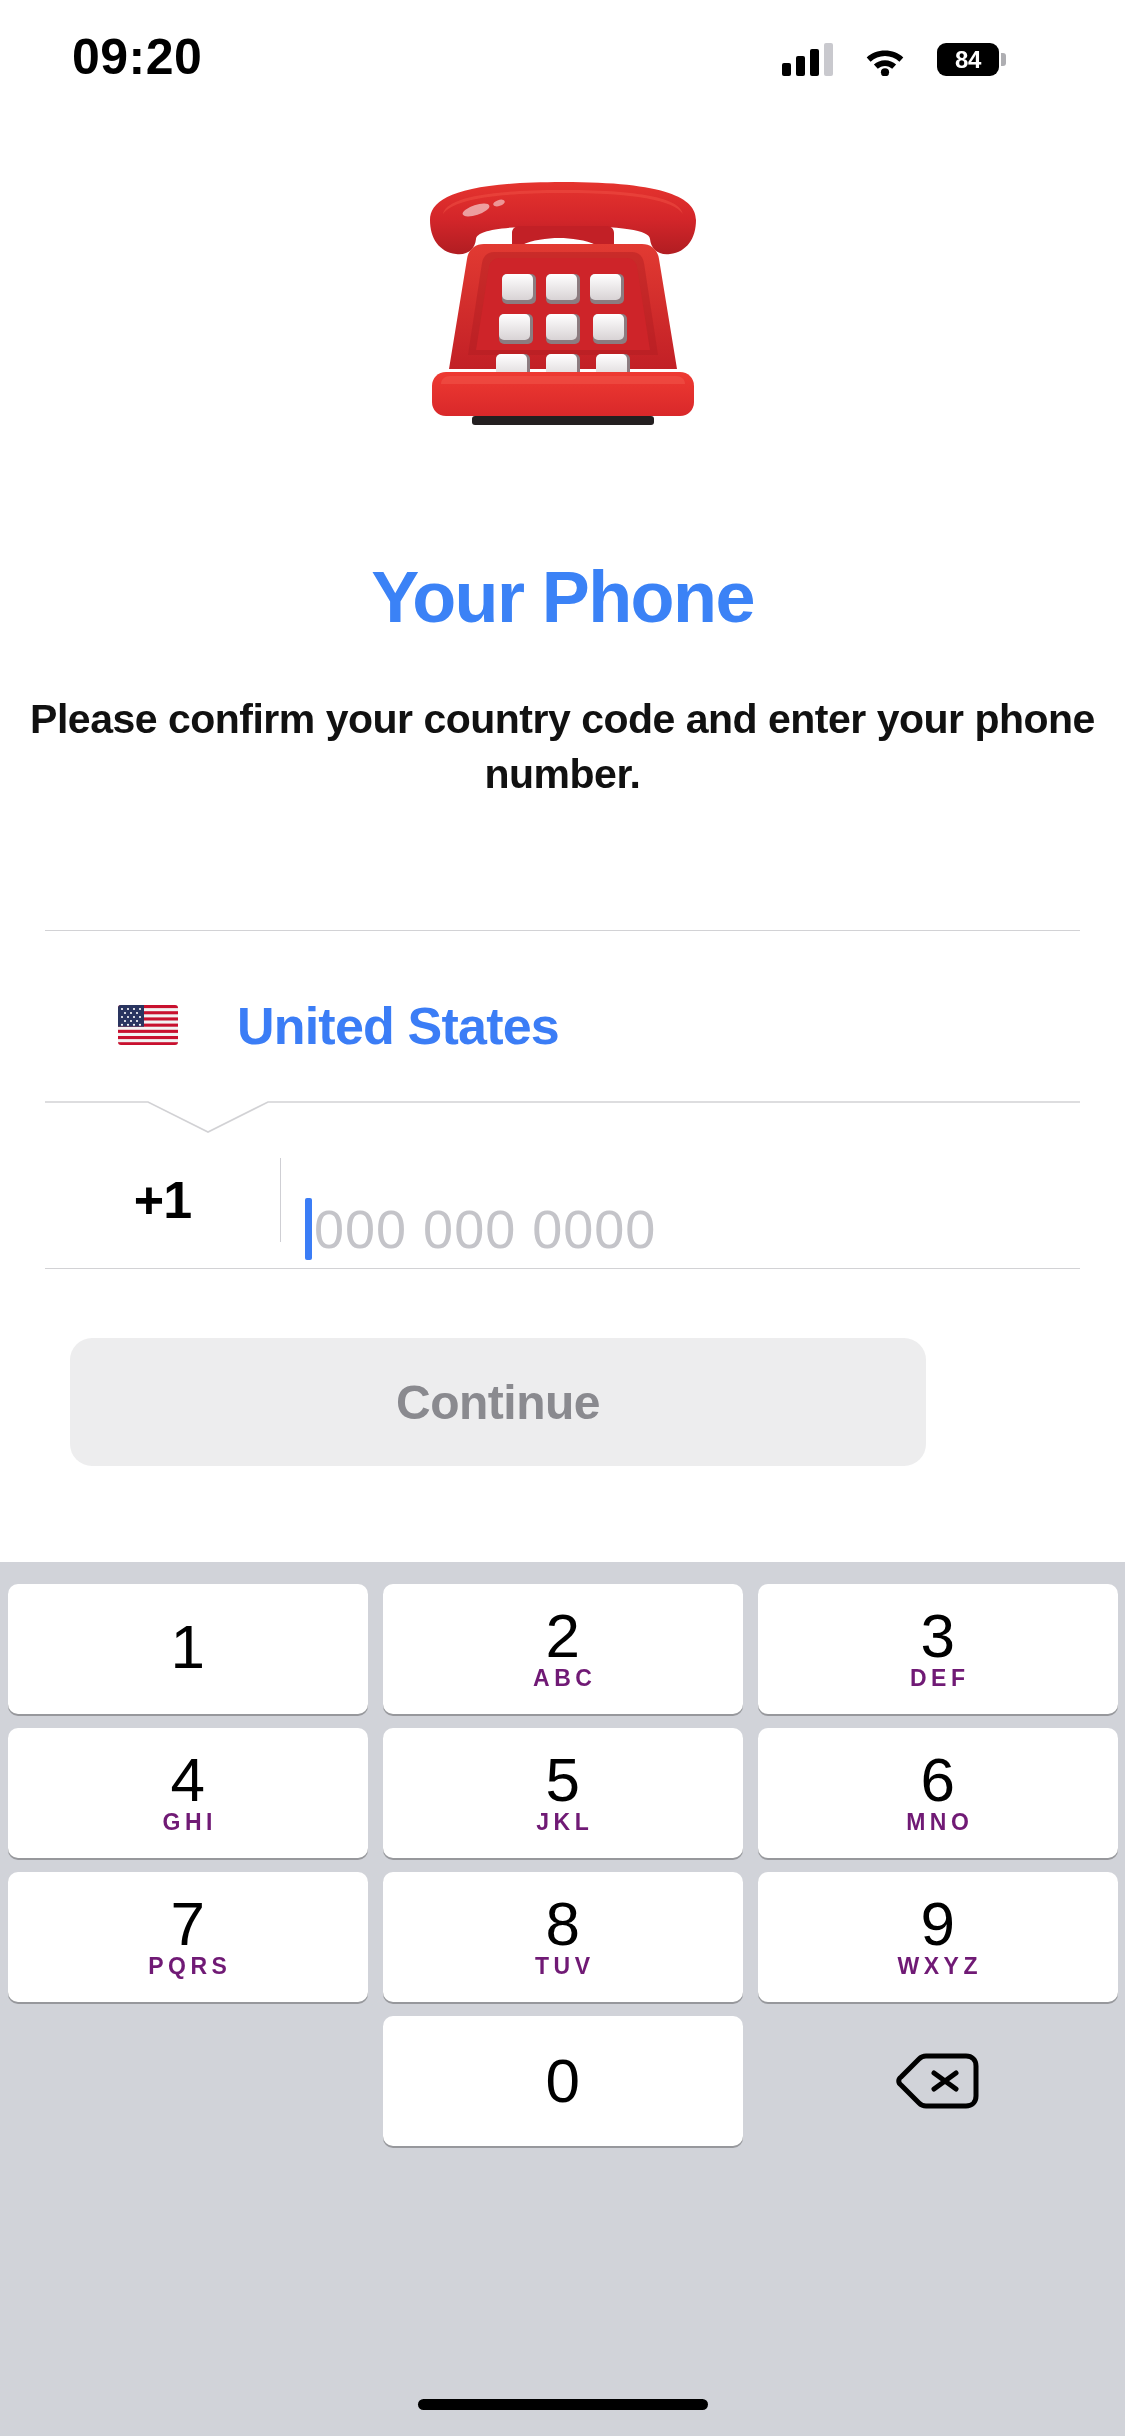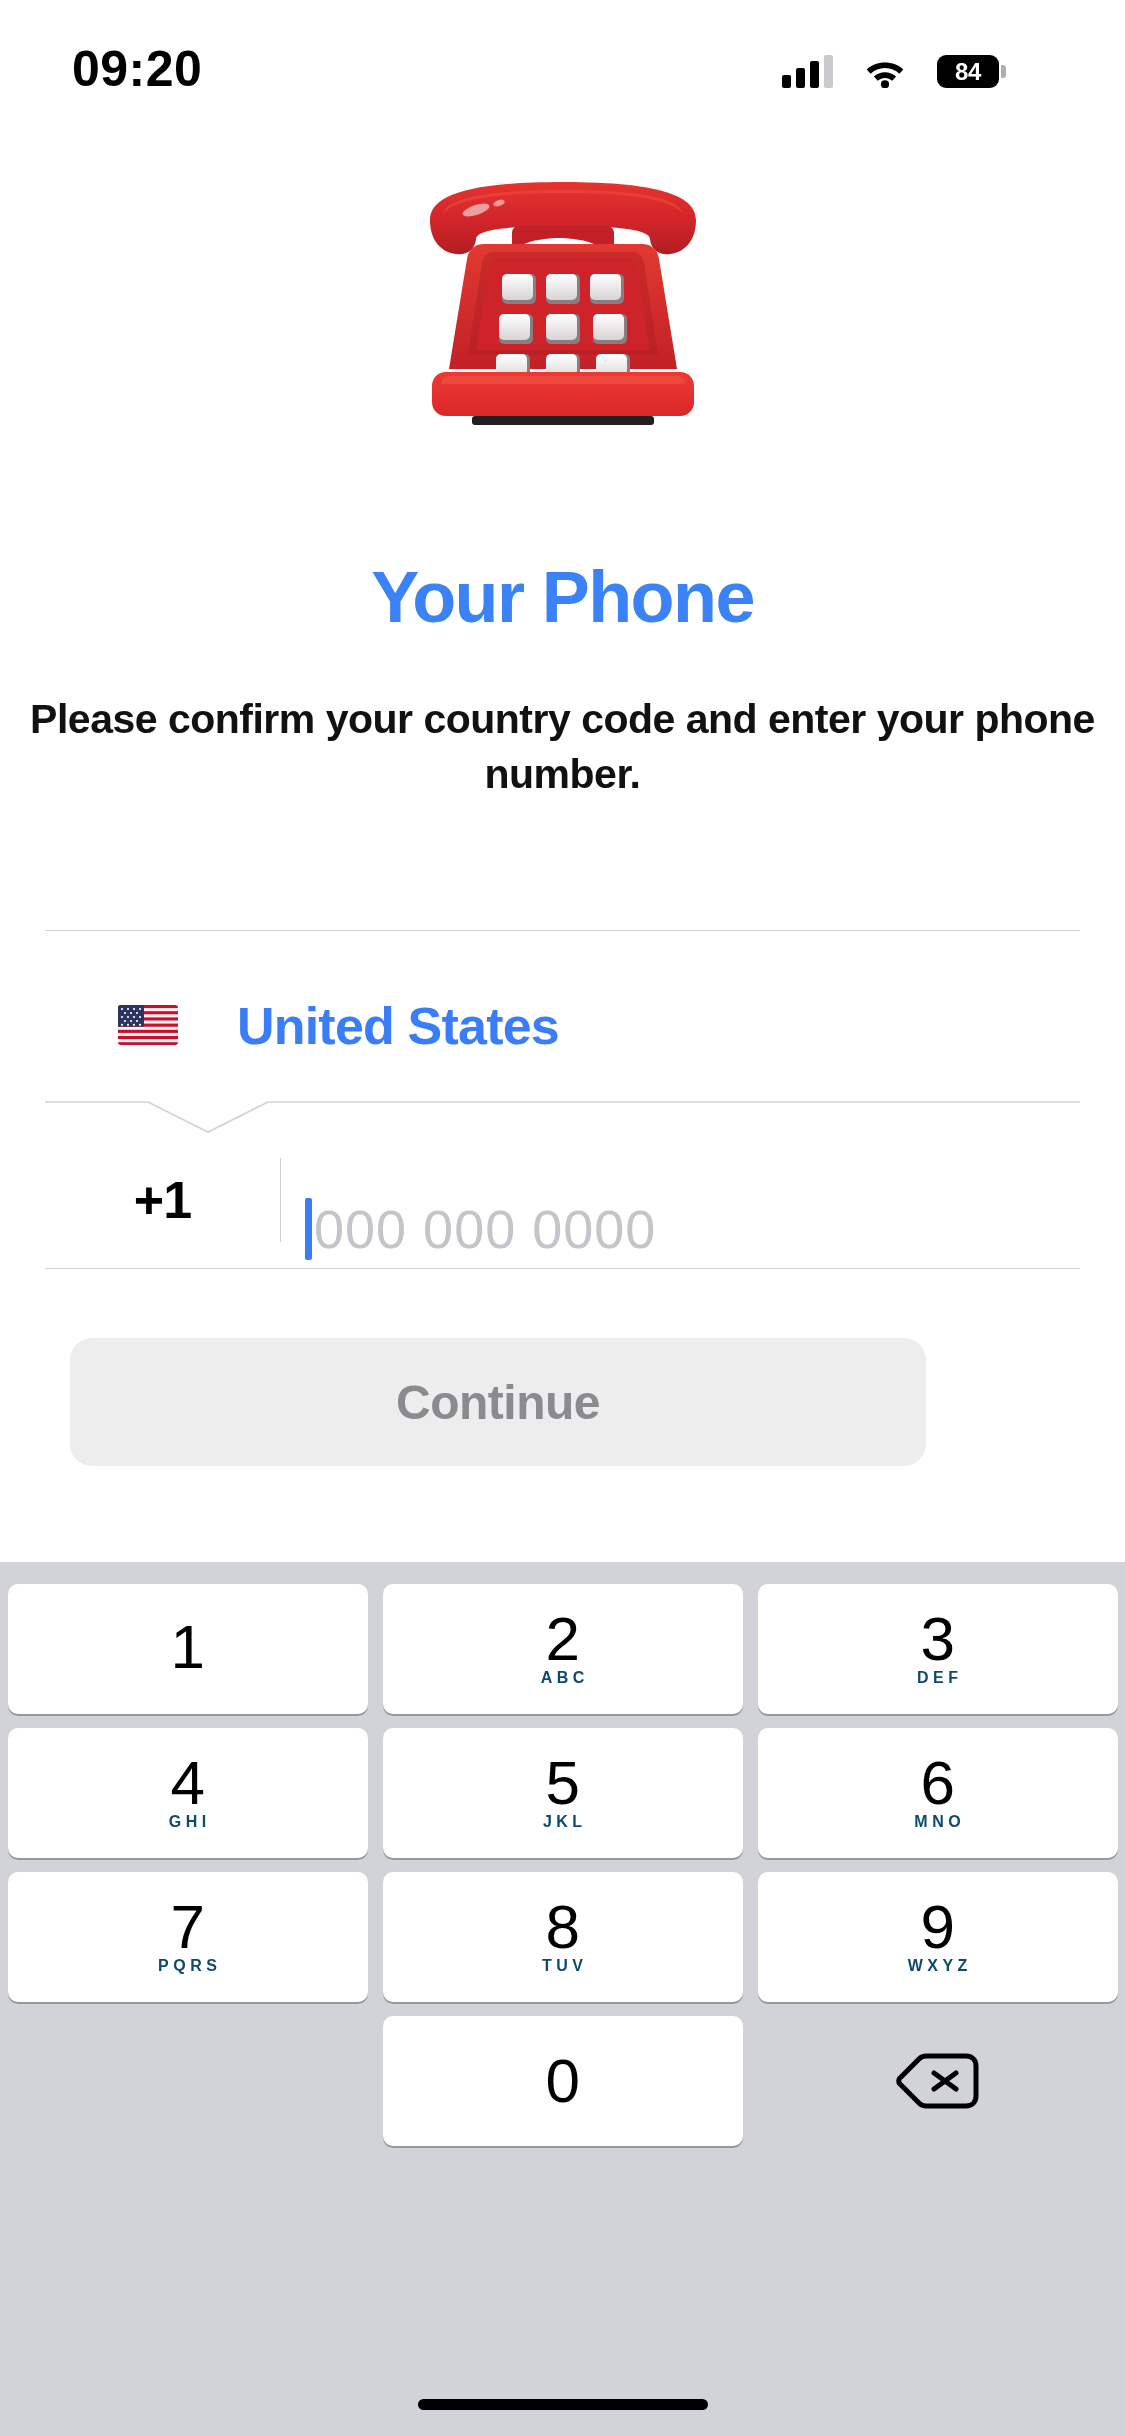--- a/index.html
+++ b/index.html
@@ -7,21 +7,21 @@
   html, body {
     width:1125px; height:2436px;
     background:#ffffff;
     font-family:"Liberation Sans", sans-serif;
     -webkit-font-smoothing:antialiased;
     overflow:hidden;
   }
   #screen { position:relative; width:1125px; height:2436px; background:#ffffff; }
 
   
-  .statusbar { position:absolute; top:16px; left:0; width:1061px; height:110px; }
+  .statusbar { position:absolute; top:4px; left:0; width:1061px; height:110px; }
   .status-time {
     position:absolute; left:72px; top:24px;
     font-size:50px; font-weight:700; color:#000;
     letter-spacing:0.5px;
   }
   .status-right {
     position:absolute; right:62px; top:30px;
     display:flex; align-items:flex-end; gap:31px; height:42px;
   }
   .sig { display:flex; align-items:flex-end; gap:5px; height:33px; }
@@ -119,21 +119,21 @@
     border-radius:10px; box-shadow:0 2px 0 rgba(0,0,0,0.28);
     display:flex; flex-direction:column; align-items:center; justify-content:center;
     position:relative;
   }
   .key.blank { background:transparent; box-shadow:none; }
   .key .dg {
     font-size:62px; font-weight:400; color:#000; line-height:1; letter-spacing:-0.5px;
   }
   .key.haslt .dg { margin-top:-4px; }
   .key .lt {
-    font-size:16px; font-weight:700; color:#0c4a6e;
+    font-size:23px; font-weight:700; color:#701a75;
     letter-spacing:4.5px; line-height:1;
     text-indent:4.5px;
   }
   .bksp { display:flex; align-items:center; justify-content:center; width:100%; height:100%; }
 
   .home-indicator {
     position:absolute; left:50%; transform:translateX(-50%);
     bottom:26px; width:290px; height:11px; background:#000; border-radius:6px;
   }
 </style>

